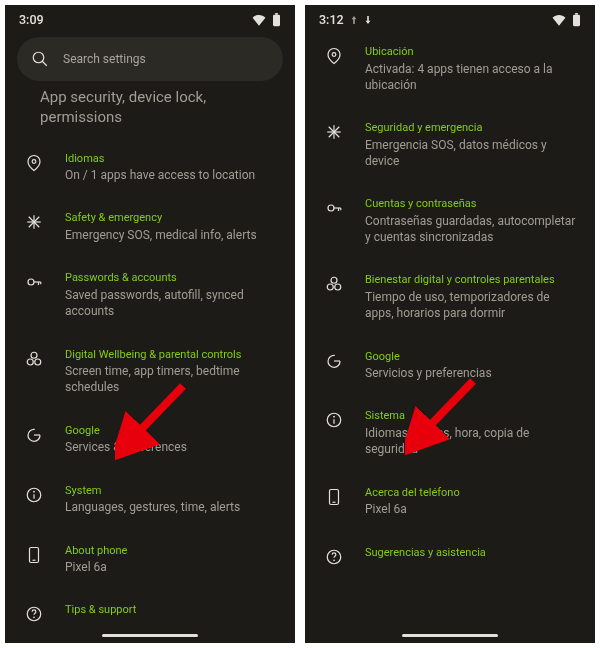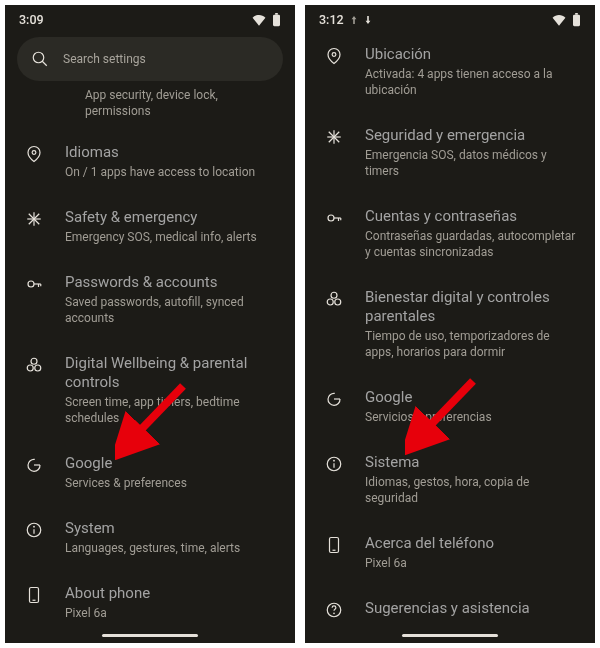--- a/index.html
+++ b/index.html
@@ -43,42 +43,42 @@
     padding: 0 14px;
     gap: 14px;
   }
   .searchbar svg { flex: 0 0 auto; }
   .search-text {
     font-size: 12px;
     color: #a8a49c;
   }
   .list { padding: 0 0 10px 0; }
   .partial {
-    padding: 0 16px 10px 80px;
-    font-size: 12px;
+    padding: 0 16px 10px 35px;
+    font-size: 15px;
     color: #a19d95;
     line-height: 1.35;
   }
   .item {
     display: flex;
     align-items: flex-start;
     gap: 20px;
     padding: 14px 18px 14px 18px;
   }
   .item .iconwrap {
     width: 22px;
     display:flex;
     justify-content:center;
     padding-top: 2px;
     flex: 0 0 22px;
   }
   .item .textwrap { flex: 1; min-width: 0; }
   .item .title {
-    font-size: 15px;
-    color: #a3a3a3;
+    font-size: 11px;
+    color: #84cc16;
     line-height: 1.25;
     margin-bottom: 2px;
   }
   .item .sub {
     font-size: 12px;
     color: #a19d95;
     line-height: 1.35;
   }
   .navbar {
     position: absolute;
@@ -296,21 +296,21 @@
             <g class="icon" stroke-width="2.2">
               <line x1="12" y1="3" x2="12" y2="21"></line>
               <line x1="3" y1="12" x2="21" y2="12"></line>
               <line x1="5" y1="5" x2="19" y2="19"></line>
               <line x1="19" y1="5" x2="5" y2="19"></line>
             </g>
           </svg>
         </span>
       <span class="textwrap">
           <div class="title">Seguridad y emergencia</div>
-          <div class="sub">Emergencia SOS, datos médicos y timers</div>
+          <div class="sub">Emergencia SOS, datos médicos y device</div>
         </span>
     </div>
 
     <div class="item">
       <span class="iconwrap">
           <svg width="18" height="18" viewBox="0 0 24 24">
             <circle class="icon" cx="8" cy="12" r="4"></circle>
             <line class="icon" x1="12" y1="12" x2="21" y2="12"></line>
             <line class="icon" x1="18" y1="12" x2="18" y2="16"></line>
             <line class="icon" x1="21" y1="12" x2="21" y2="15"></line>

